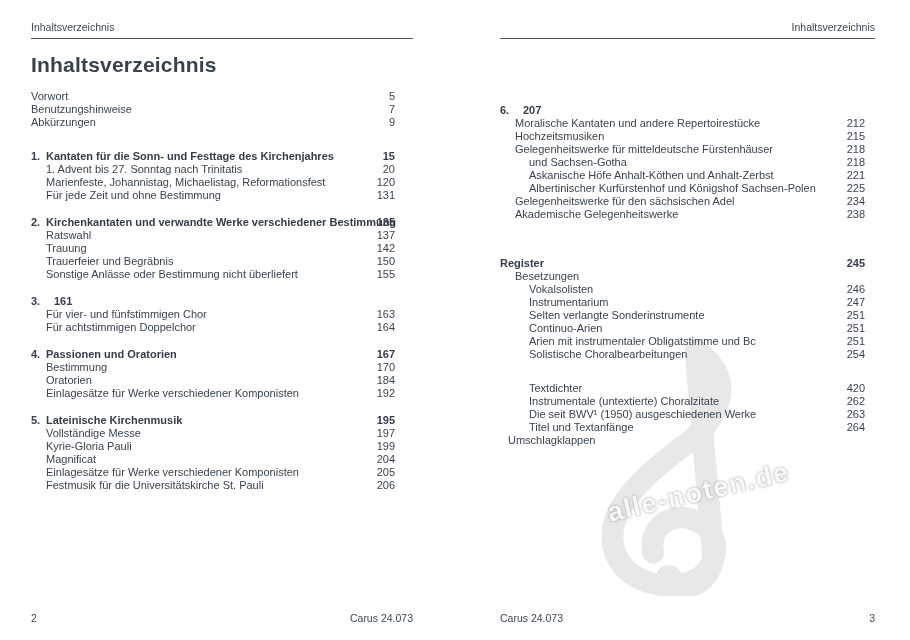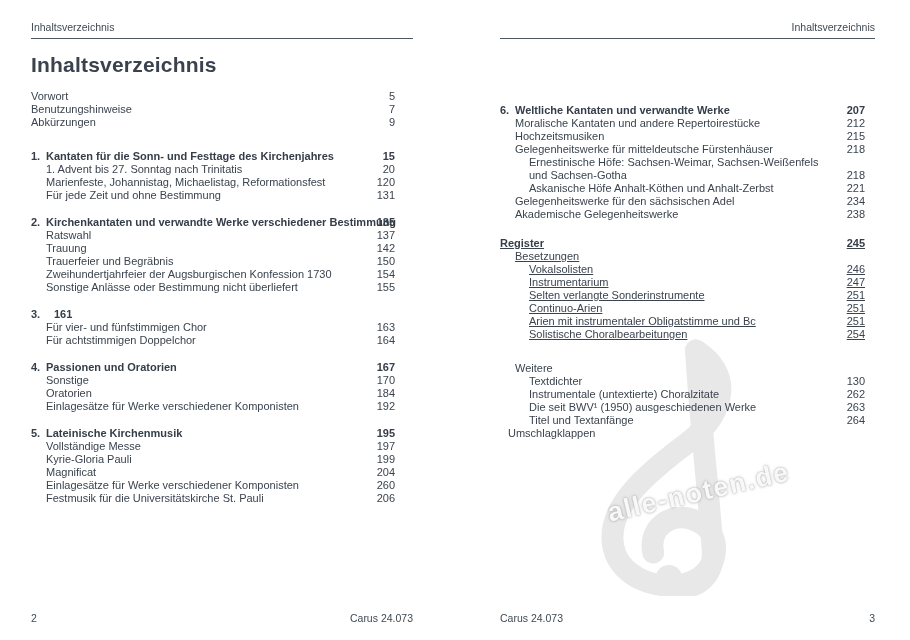--- a/index.html
+++ b/index.html
@@ -39,21 +39,21 @@
     font-size:21px;font-weight:600;color:#39424d;letter-spacing:.2px;
   }
 
   .toc{position:absolute;left:0;right:0;}
   .pL .toc{top:90px;padding-right:18px;}
   .pR .toc{top:104px;padding-right:10px;}
 
   .group{margin-top:14px;}
   .group:first-child{margin-top:0;}
   .group.sp-md{margin-top:21px;}
-  .group.sp-lg{margin-top:16px;text-decoration:underline;}
+  .group.sp-lg{margin-top:36px;}
 
   .row{display:flex;align-items:flex-end;font-size:11px;line-height:13px;white-space:nowrap;}
   .row.b{font-weight:bold;color:#343d48;}
   .num{flex:none;width:15px;}
   .txt{flex:1 1 auto;min-width:0;}
   .pg{flex:none;margin-left:8px;text-align:right;}
   .ind1 .txt{padding-left:15px;}
   .ind2 .txt{padding-left:29px;}
 
   .footer{
@@ -126,24 +126,20 @@
           </div>
           <div class="row ind1">
             <span class="txt">Trauung</span>
             <span class="pg">142</span>
           </div>
           <div class="row ind1">
             <span class="txt">Trauerfeier und Begräbnis</span>
             <span class="pg">150</span>
           </div>
           <div class="row ind1">
-            <span class="txt">Zweihundertjahrfeier der Augsburgischen Konfession 1730</span>
-            <span class="pg">154</span>
-          </div>
-          <div class="row ind1">
             <span class="txt">Sonstige Anlässe oder Bestimmung nicht überliefert</span>
             <span class="pg">155</span>
           </div>
         </div>
         <div class="group">
           <div class="row b">
             <span class="num">3.</span>
             <span class="pg">161</span>
           </div>
           <div class="row ind1">
@@ -155,21 +151,21 @@
             <span class="pg">164</span>
           </div>
         </div>
         <div class="group">
           <div class="row b">
             <span class="num">4.</span>
             <span class="txt">Passionen und Oratorien</span>
             <span class="pg">167</span>
           </div>
           <div class="row ind1">
-            <span class="txt">Sonstige</span>
+            <span class="txt">Bestimmung</span>
             <span class="pg">170</span>
           </div>
           <div class="row ind1">
             <span class="txt">Oratorien</span>
             <span class="pg">184</span>
           </div>
           <div class="row ind1">
             <span class="txt">Einlagesätze für Werke verschiedener Komponisten</span>
             <span class="pg">192</span>
           </div>
@@ -187,67 +183,66 @@
           <div class="row ind1">
             <span class="txt">Kyrie-Gloria Pauli</span>
             <span class="pg">199</span>
           </div>
           <div class="row ind1">
             <span class="txt">Magnificat</span>
             <span class="pg">204</span>
           </div>
           <div class="row ind1">
             <span class="txt">Einlagesätze für Werke verschiedener Komponisten</span>
-            <span class="pg">260</span>
+            <span class="pg">205</span>
           </div>
           <div class="row ind1">
             <span class="txt">Festmusik für die Universitätskirche St. Pauli</span>
             <span class="pg">206</span>
           </div>
         </div>
       </div>
     <div class="footer">
       <span>2</span>
       <span>Carus 24.073</span>
     </div>
   </div>
 
   <div class="page pR">
     <div class="head">Inhaltsverzeichnis</div>
     <div class="toc">
         <div class="group">
           <div class="row b">
             <span class="num">6.</span>
-            <span class="txt">Weltliche Kantaten und verwandte Werke</span>
             <span class="pg">207</span>
           </div>
           <div class="row ind1">
             <span class="txt">Moralische Kantaten und andere Repertoirestücke</span>
             <span class="pg">212</span>
           </div>
           <div class="row ind1">
             <span class="txt">Hochzeitsmusiken</span>
             <span class="pg">215</span>
           </div>
           <div class="row ind1">
             <span class="txt">Gelegenheitswerke für mitteldeutsche Fürstenhäuser</span>
             <span class="pg">218</span>
           </div>
           <div class="row ind2">
-            <span class="txt">Ernestinische Höfe: Sachsen-Weimar, Sachsen-Weißenfels</span>
-            <span class="pg"></span>
-          </div>
-          <div class="row ind2">
             <span class="txt">und Sachsen-Gotha</span>
             <span class="pg">218</span>
           </div>
           <div class="row ind2">
             <span class="txt">Askanische Höfe Anhalt-Köthen und Anhalt-Zerbst</span>
             <span class="pg">221</span>
           </div>
+          <div class="row ind2">
+            <span class="txt">Albertinischer Kurfürstenhof und Königshof Sachsen-Polen</span>
+            <span class="pg">225</span>
+          </div>
           <div class="row ind1">
             <span class="txt">Gelegenheitswerke für den sächsischen Adel</span>
             <span class="pg">234</span>
           </div>
           <div class="row ind1">
             <span class="txt">Akademische Gelegenheitswerke</span>
             <span class="pg">238</span>
           </div>
         </div>
         <div class="group sp-lg">
@@ -278,27 +273,23 @@
           <div class="row ind2">
             <span class="txt">Arien mit instrumentaler Obligatstimme und Bc</span>
             <span class="pg">251</span>
           </div>
           <div class="row ind2">
             <span class="txt">Solistische Choralbearbeitungen</span>
             <span class="pg">254</span>
           </div>
         </div>
         <div class="group sp-md">
-          <div class="row ind1">
-            <span class="txt">Weitere</span>
-            <span class="pg"></span>
-          </div>
           <div class="row ind2">
             <span class="txt">Textdichter</span>
-            <span class="pg">130</span>
+            <span class="pg">420</span>
           </div>
           <div class="row ind2">
             <span class="txt">Instrumentale (untextierte) Choralzitate</span>
             <span class="pg">262</span>
           </div>
           <div class="row ind2">
             <span class="txt">Die seit BWV¹ (1950) ausgeschiedenen Werke</span>
             <span class="pg">263</span>
           </div>
           <div class="row ind2">

